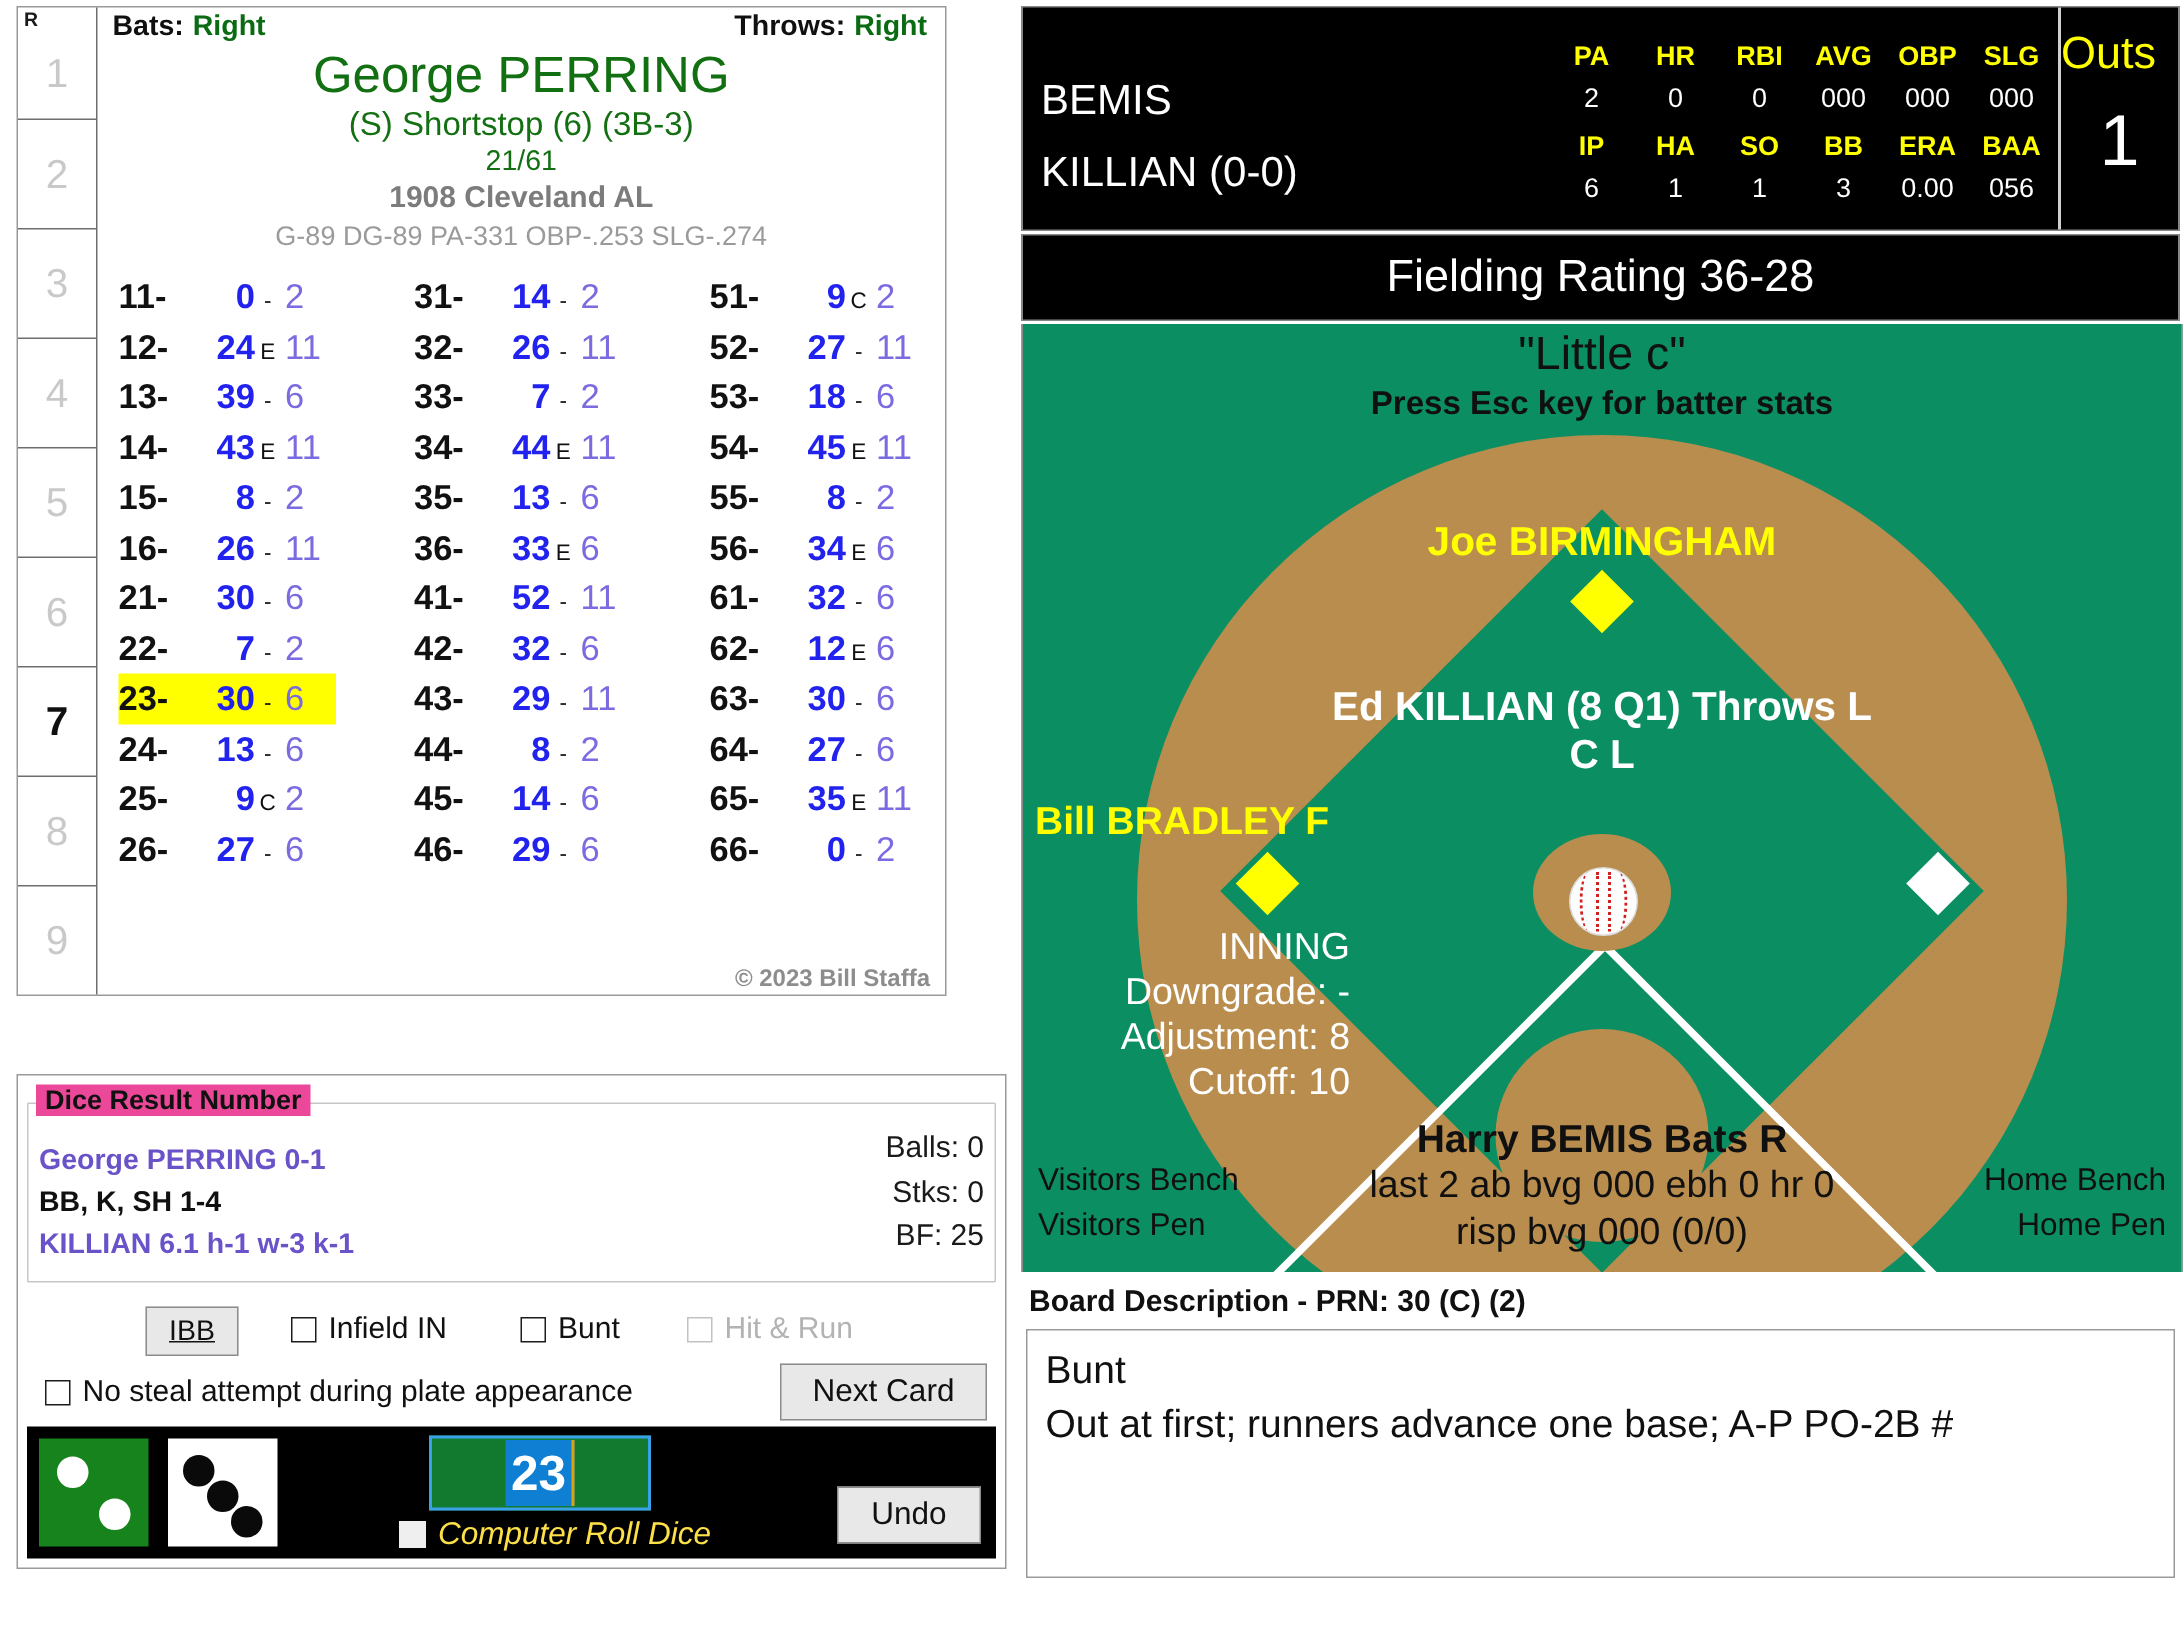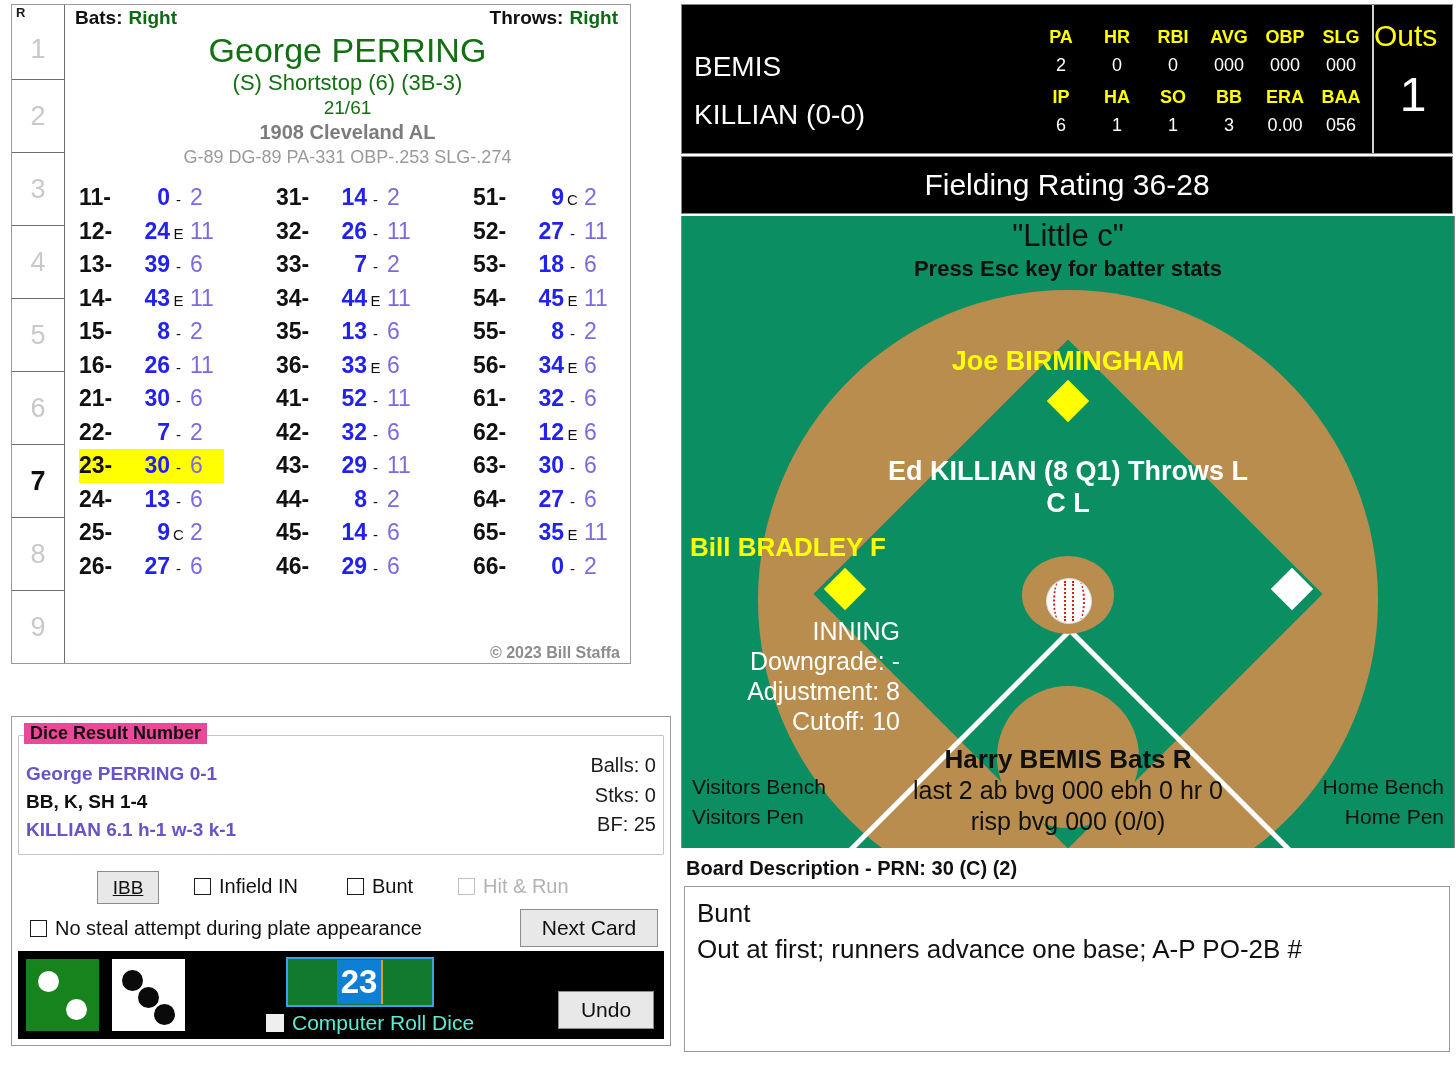--- a/index.html
+++ b/index.html
@@ -105,21 +105,21 @@
 
   #roll-box{
     position:absolute;left:268px;top:6px;width:148px;height:50px;
     border:2px solid #3aa0e8;background:#117a2f;box-sizing:border-box;
     display:flex;align-items:center;justify-content:center;
   }
   #roll-val{background:#0f7fd4;color:#ffffff;font-size:33px;font-weight:bold;
             padding:0 4px;line-height:44px;border-right:2px solid #d8a40a;}
   #cb-computer{position:absolute;left:248px;top:60px;display:flex;align-items:center;}
   #cb-computer .cb-box{background:#efefef;border:none;width:18px;height:18px;}
-  #cb-computer .lbl{color:#5eead4;font-size:21px;}
+  #cb-computer .lbl{color:#fde047;font-size:21px;font-style:italic;}
   #undo-btn{
     position:absolute;right:10px;top:40px;width:96px;height:38px;
     border:1px solid #8c8c8c;background:#e8e8e8;box-sizing:border-box;
     font-size:21px;color:#111;display:flex;align-items:center;justify-content:center;
   }
 
   
   #scoreboard{
     position:absolute;left:681px;top:4px;width:772px;height:150px;
     background:#000000;border:1px solid #888;box-sizing:border-box;

